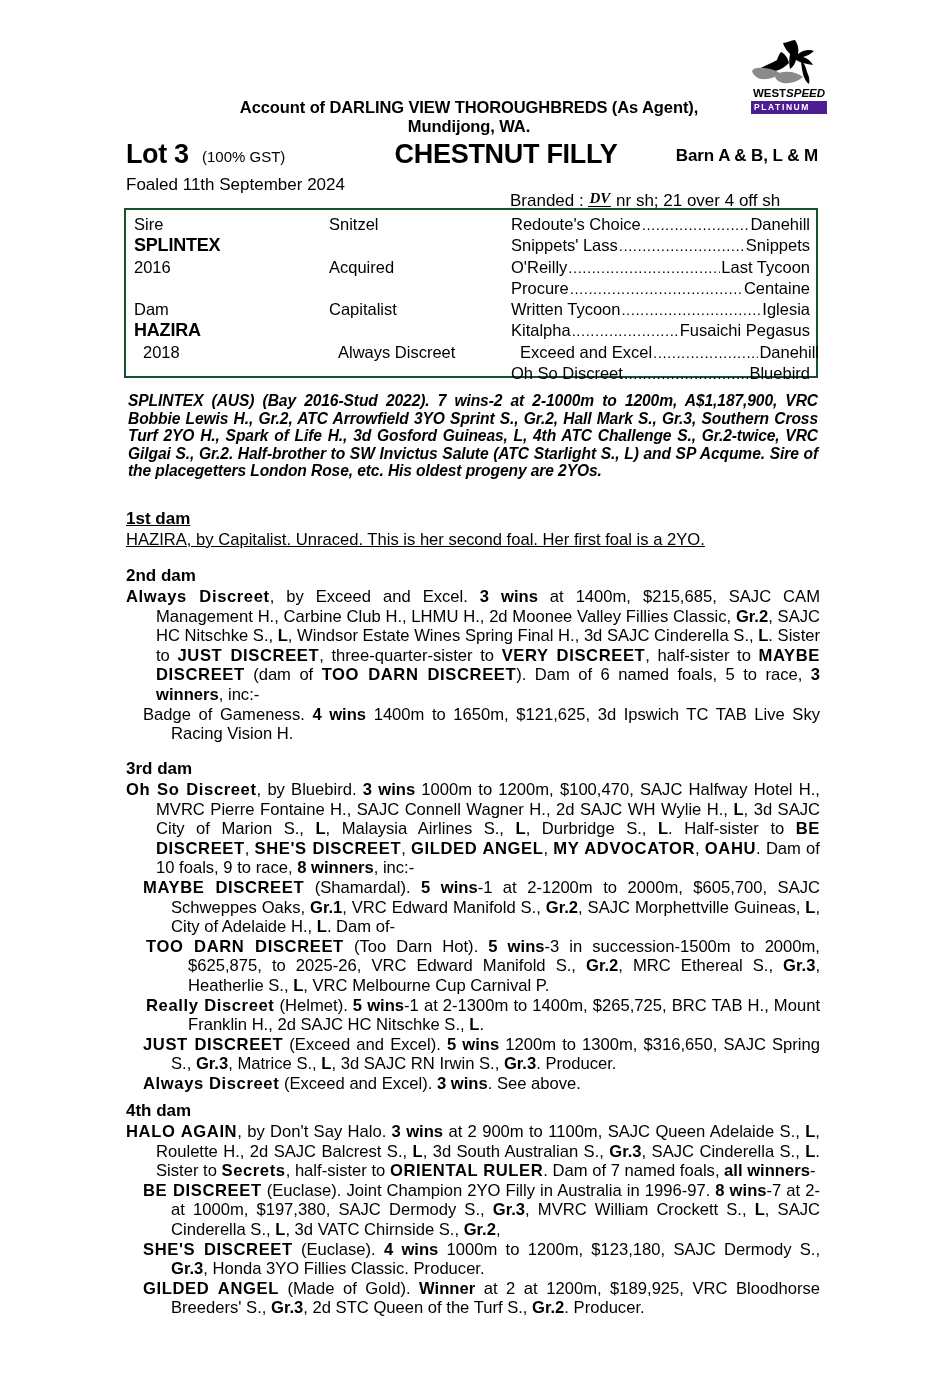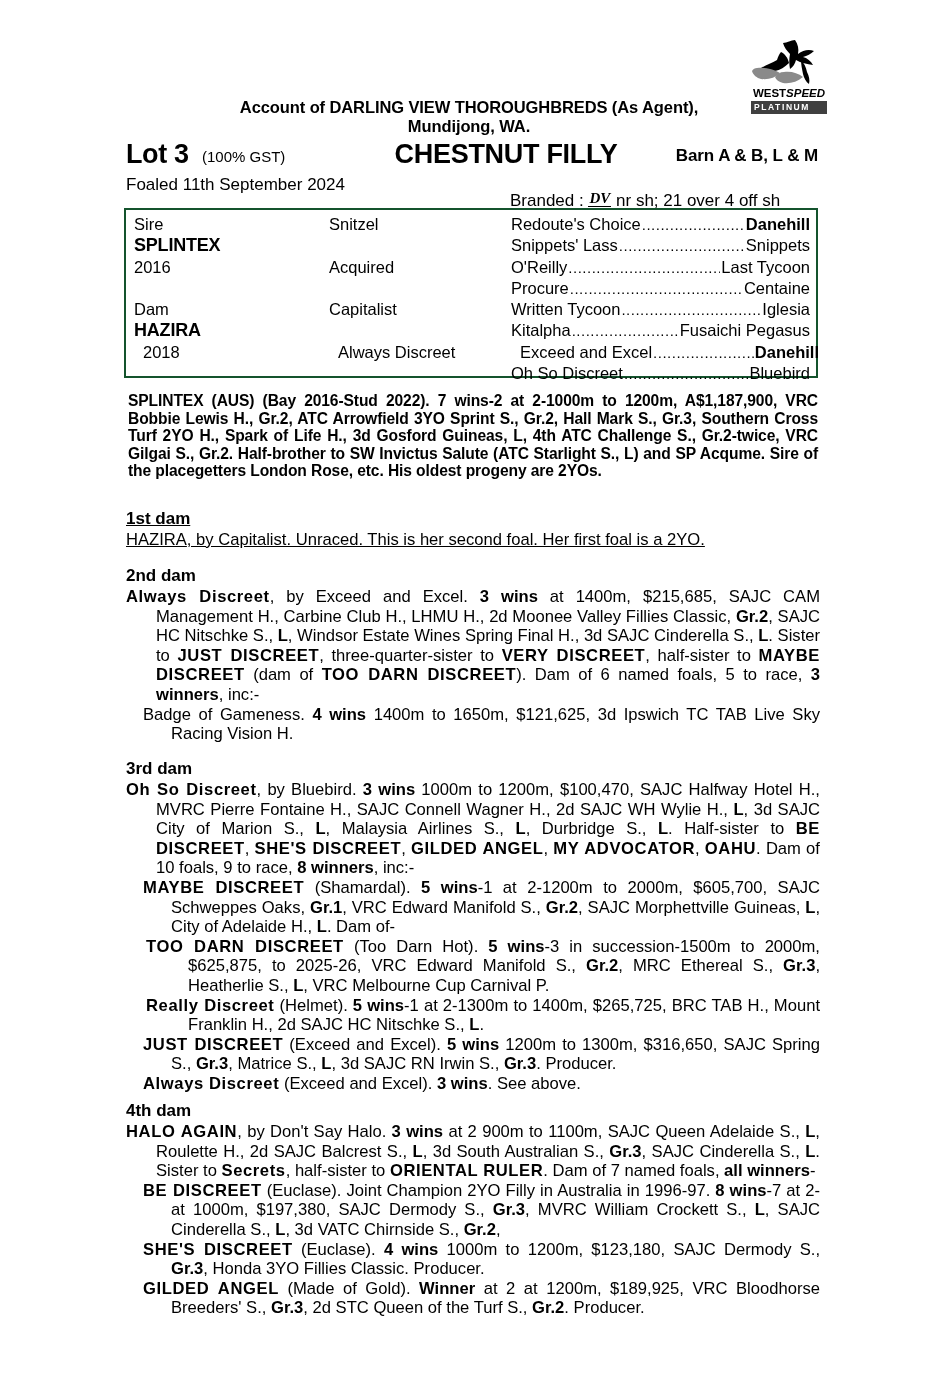--- a/index.html
+++ b/index.html
@@ -34,21 +34,21 @@
   .logo-word {
     text-align: center;
     font-size: 11.5px;
     font-weight: bold;
     letter-spacing: 0px;
     line-height: 12px;
     margin-top: -1px;
   }
   .logo-word .ls { font-weight: bold; font-style: italic; }
   .logo-bar {
-    background: #404040;
+    background: #4c1d95;
     color: #fff;
     text-align: center;
     font-size: 8.5px;
     font-weight: bold;
     letter-spacing: 1.6px;
     line-height: 13px;
     margin-top: 2px;
     padding-right: 14px;
   }
 
@@ -157,30 +157,31 @@
   .dotfill .lft { flex: 0 0 auto; }
   .dotfill .dots {
     flex: 1 1 auto;
     overflow: hidden;
     white-space: nowrap;
     letter-spacing: 0.5px;
     margin: 0 1px;
     font-size: 15px;
   }
   .dotfill .rgt { flex: 0 0 auto; }
-  .dotfill .rgt.b { font-weight: bold; }
+  .dotfill .rgt.b { font-weight: normal; }
 
   
   .sire-summary {
     position: absolute;
     left: 128px;
     top: 392px;
     width: 690px;
     font-size: 15.6px;
     font-weight: bold;
+    font-style: italic;
     line-height: 17.6px;
     text-align: justify;
     letter-spacing: -0.1px;
   }
 
   
   .body-block { position: absolute; left: 126px; width: 694px; }
   .dam-head {
     font-size: 17px;
     font-weight: bold;

